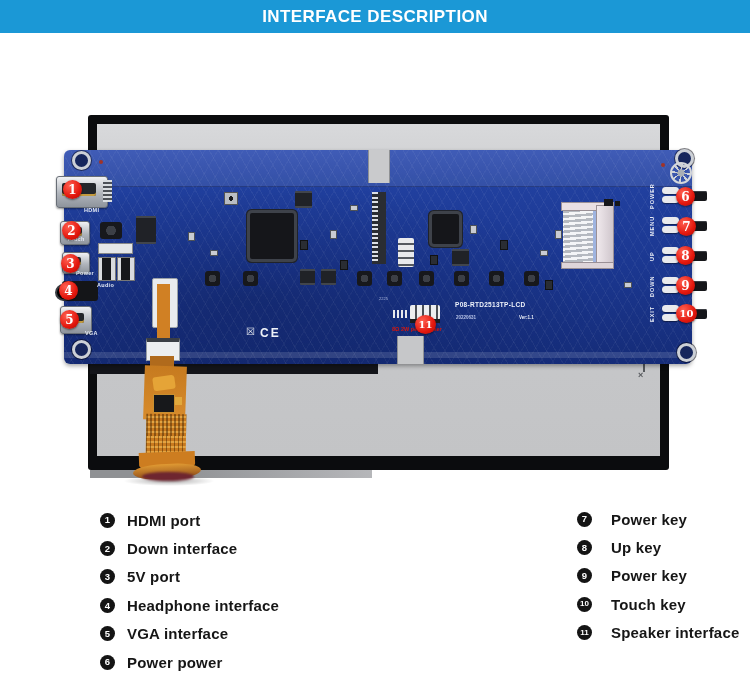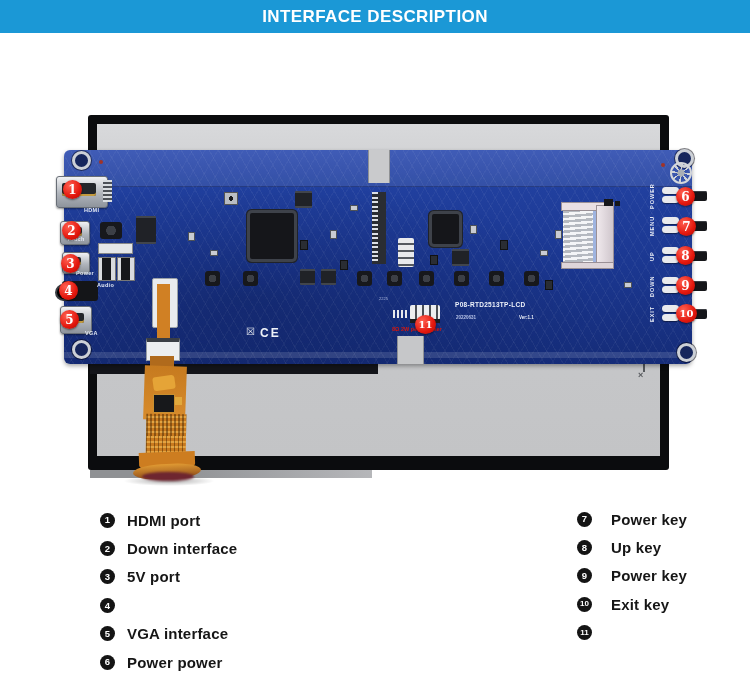--- a/index.html
+++ b/index.html
@@ -335,20 +335,21 @@
       <li>
         <span class="lbadge">2</span>
         <span class="llabel">Down interface</span>
       </li>
       <li>
         <span class="lbadge">3</span>
         <span class="llabel">5V port</span>
       </li>
       <li>
         <span class="lbadge">4</span>
+        <span class="llabel">Headphone interface</span>
       </li>
       <li>
         <span class="lbadge">5</span>
         <span class="llabel">VGA interface</span>
       </li>
       <li>
         <span class="lbadge">6</span>
         <span class="llabel">Power power</span>
       </li>
     </ul>
@@ -360,20 +361,21 @@
       <li>
         <span class="lbadge">8</span>
         <span class="llabel">Up key</span>
       </li>
       <li>
         <span class="lbadge">9</span>
         <span class="llabel">Power key</span>
       </li>
       <li>
         <span class="lbadge two">10</span>
-        <span class="llabel">Exit key</span>
+        <span class="llabel">Touch key</span>
       </li>
       <li>
         <span class="lbadge two">11</span>
+        <span class="llabel">Speaker interface</span>
       </li>
     </ul>
 
 </div>
 
 </body></html>

